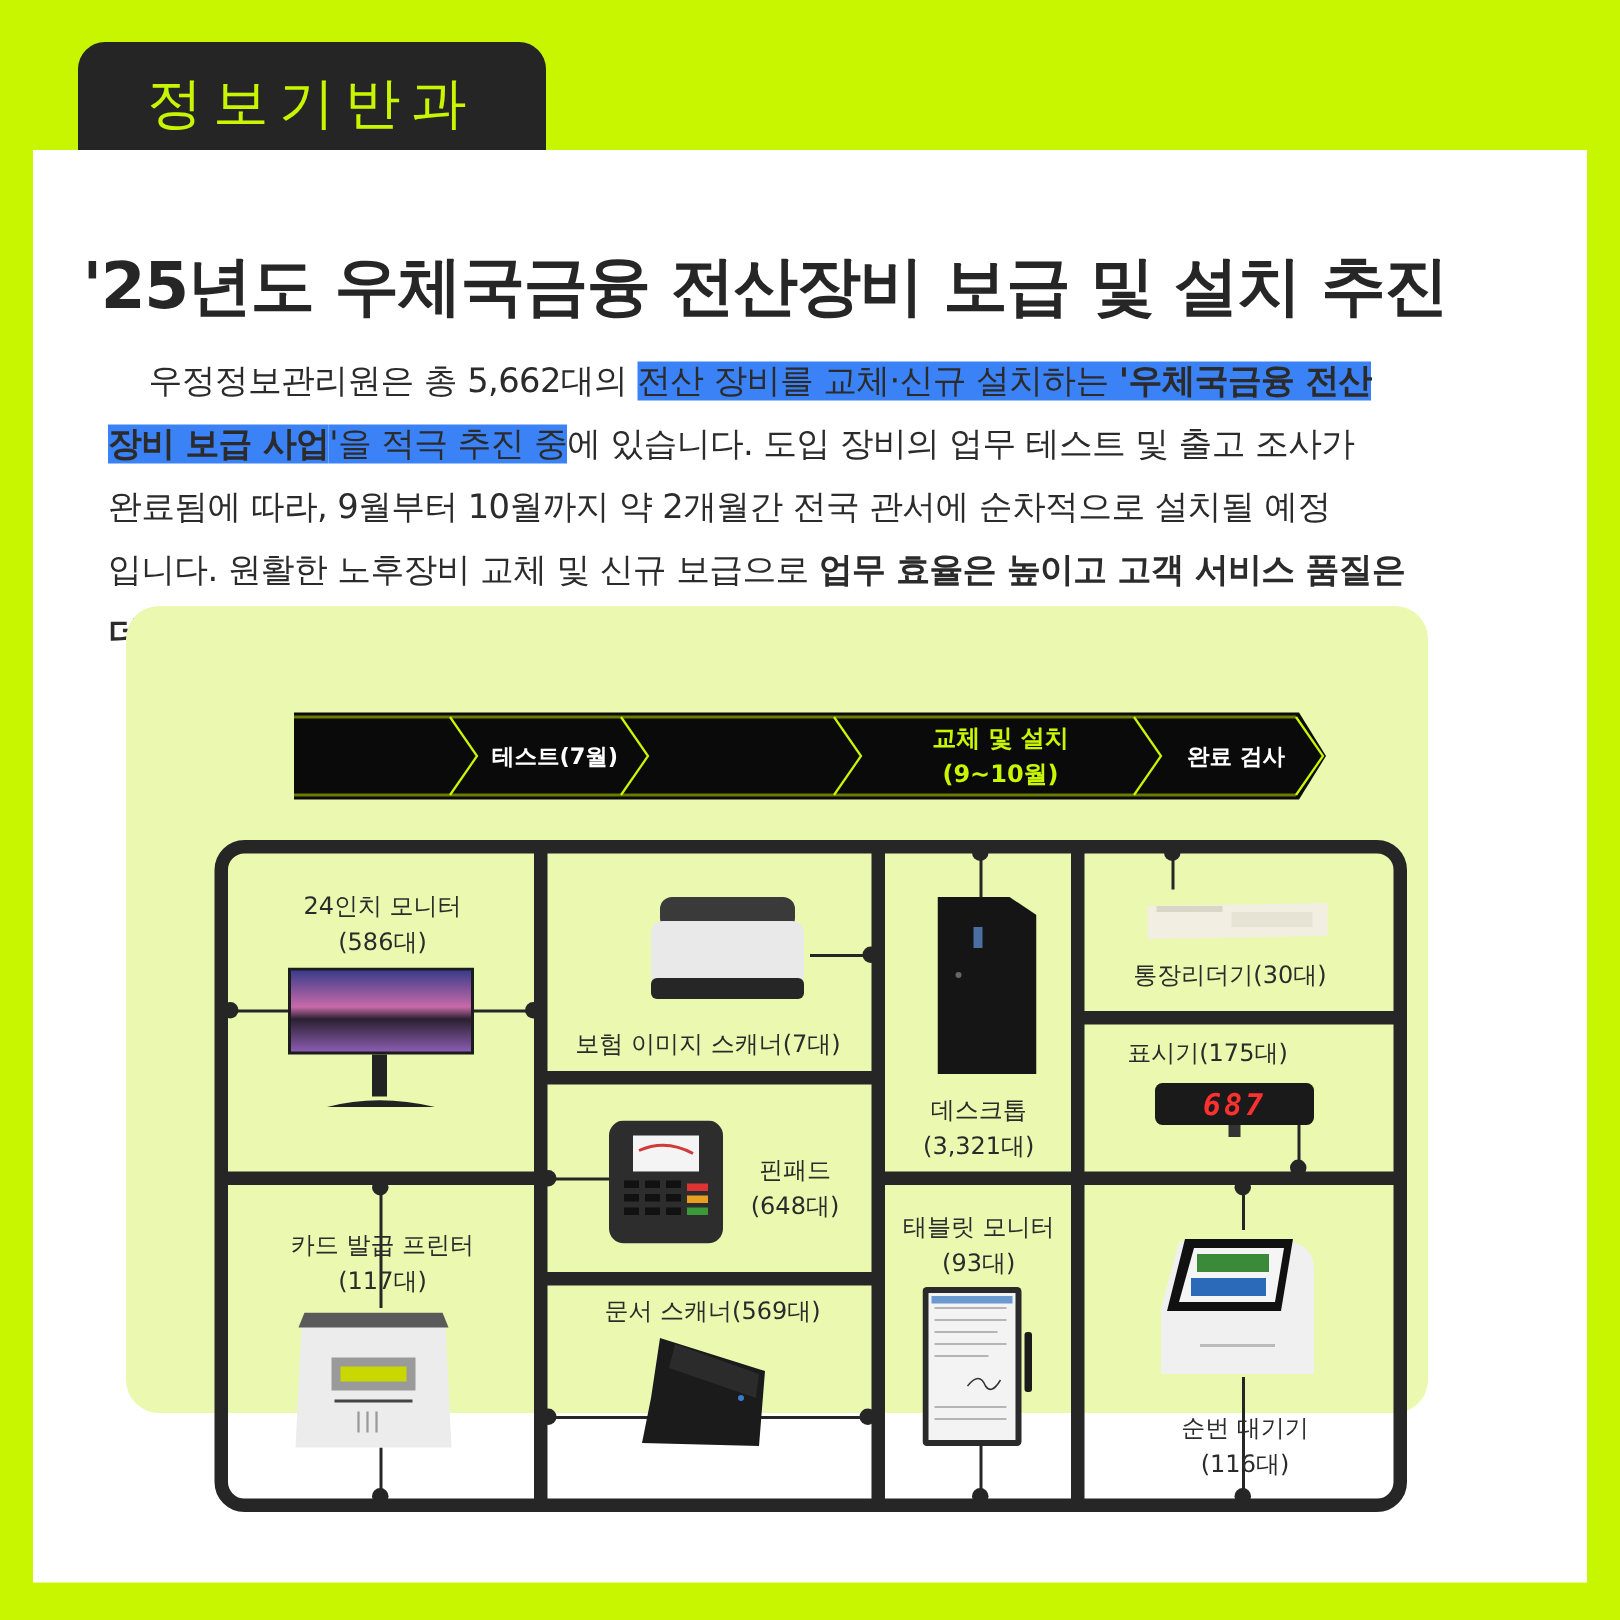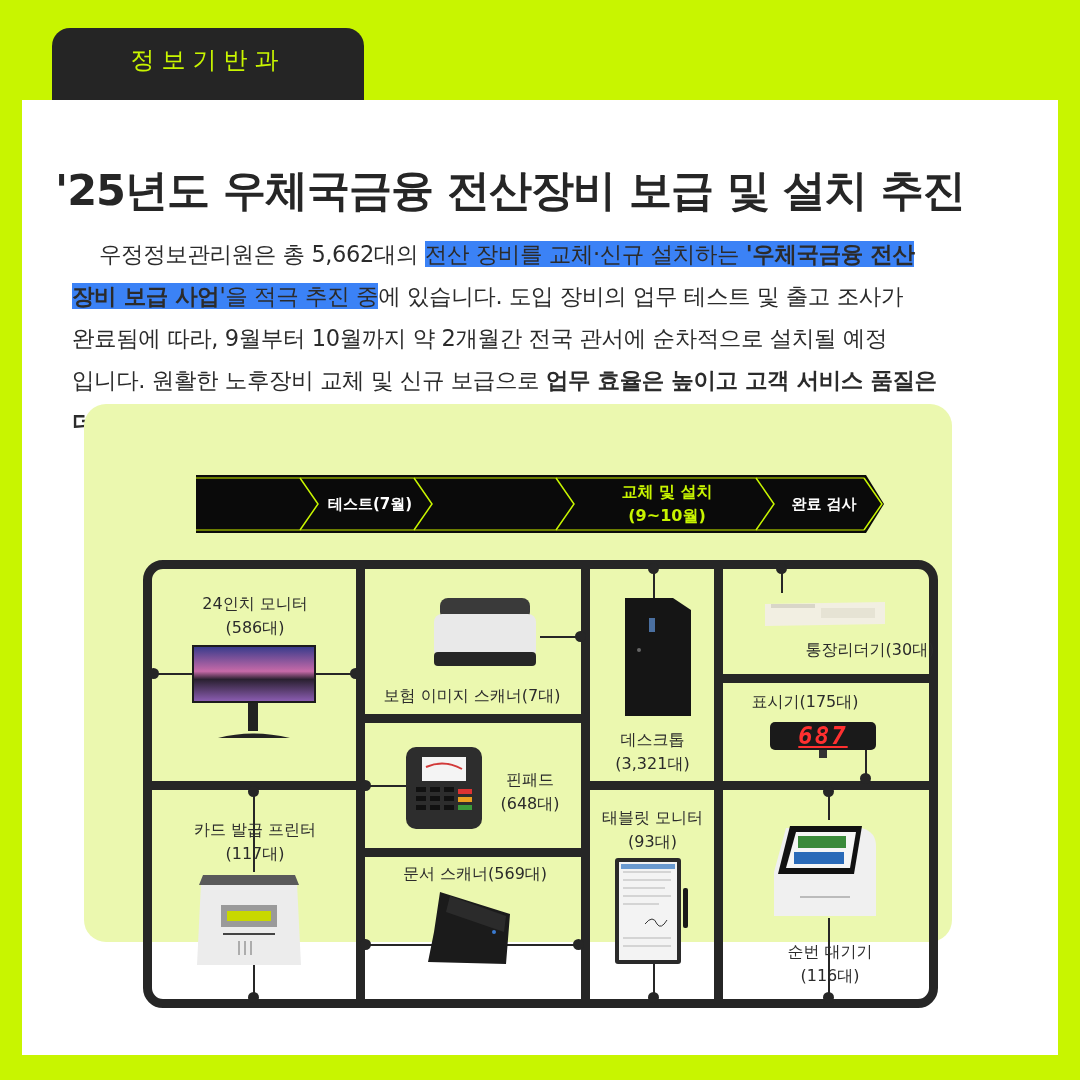--- a/index.html
+++ b/index.html
@@ -1,20 +1,20 @@
 <!DOCTYPE html>
 <html><head>
 <meta charset="utf-8">
 <style>
   * { box-sizing: border-box; margin: 0; padding: 0; }
   html, body { width: 1080px; height: 1080px; overflow: hidden; }
   body { background: #c8f500; font-family: "DejaVu Sans", "Liberation Sans", sans-serif; color: #262626; position: relative; }
 
   .dept-tab { position: absolute; left: 52px; top: 28px; width: 312px; height: 74px; background: #252525; border-radius: 18px 18px 0 0; }
-  .dept-tab span { position: absolute; left: 0; right: 0; top: 16px; text-align: center; color: #c8f500; font-size: 24px; letter-spacing: 7px; }
+  .dept-tab span { position: absolute; left: 0; right: 0; top: 16px; text-align: center; color: #c8f500; font-size: 37px; letter-spacing: 7px; }
 
   .card { position: absolute; left: 22px; top: 100px; width: 1036px; height: 955px; background: #ffffff; }
 
   .title { position: absolute; left: 33px; top: 62px; font-size: 43px; font-weight: bold; letter-spacing: -1px; color: #262626; white-space: nowrap; }
 
   .body-text { position: absolute; left: 50px; top: 133px; width: 940px; font-size: 22.5px; line-height: 42px; color: #2b2b2b; letter-spacing: -0.4px; }
   .body-text p { margin: 0; white-space: nowrap; }
   .hl { background: #3b82f6; }
   .b { font-weight: bold; margin-top: 32px; }
 
@@ -155,26 +155,26 @@
   <div>(3,321대)</div>
 </div>
 
 <div class="device" style="left:761px;top:592px;">
   <svg width="128" height="36" viewBox="0 0 128 36">
     <path d="M4 12 L124 10 L124 32 L4 34 Z" fill="#f2efe2"></path>
     <rect x="10" y="12" width="44" height="4" fill="#d9d6c8"></rect>
     <rect x="60" y="16" width="54" height="10" fill="#e6e3d4"></rect>
   </svg>
 </div>
-<div class="label" style="left:770px;top:638px;width:200px;">통장리더기(30대)</div>
+<div class="label" style="left:720px;top:638px;width:200px;">통장리더기(30대)</div>
 
 <div class="label" style="left:730px;top:690px;width:150px;">표시기(175대)</div>
 <div class="device" style="left:770px;top:722px;">
   <div style="width:106px;height:28px;background:#1a1a1a;border-radius:5px;display:flex;align-items:center;justify-content:center;">
-    <span style="color:#ff3030;font-family:'DejaVu Sans Mono',monospace;font-weight:bold;font-style:italic;font-size:24px;letter-spacing:2px;text-decoration:underline;">687</span>
+    <span style="color:#ff3030;font-family:'DejaVu Sans Mono',monospace;font-weight:bold;font-style:italic;font-size:20px;letter-spacing:2px;">687</span>
   </div>
   <div style="width:8px;height:8px;background:#333;margin:0 auto;"></div>
 </div>
 
 <div class="device" style="left:406px;top:747px;">
   <svg width="76" height="82" viewBox="0 0 76 82">
     <rect x="0" y="0" width="76" height="82" rx="10" fill="#2d2d2d"></rect>
     <rect x="16" y="10" width="44" height="24" fill="#f4f4f4"></rect>
     <path d="M20 20 Q38 12 56 22" stroke="#d23a3a" stroke-width="2" fill="none"></path>
     <g fill="#111">

